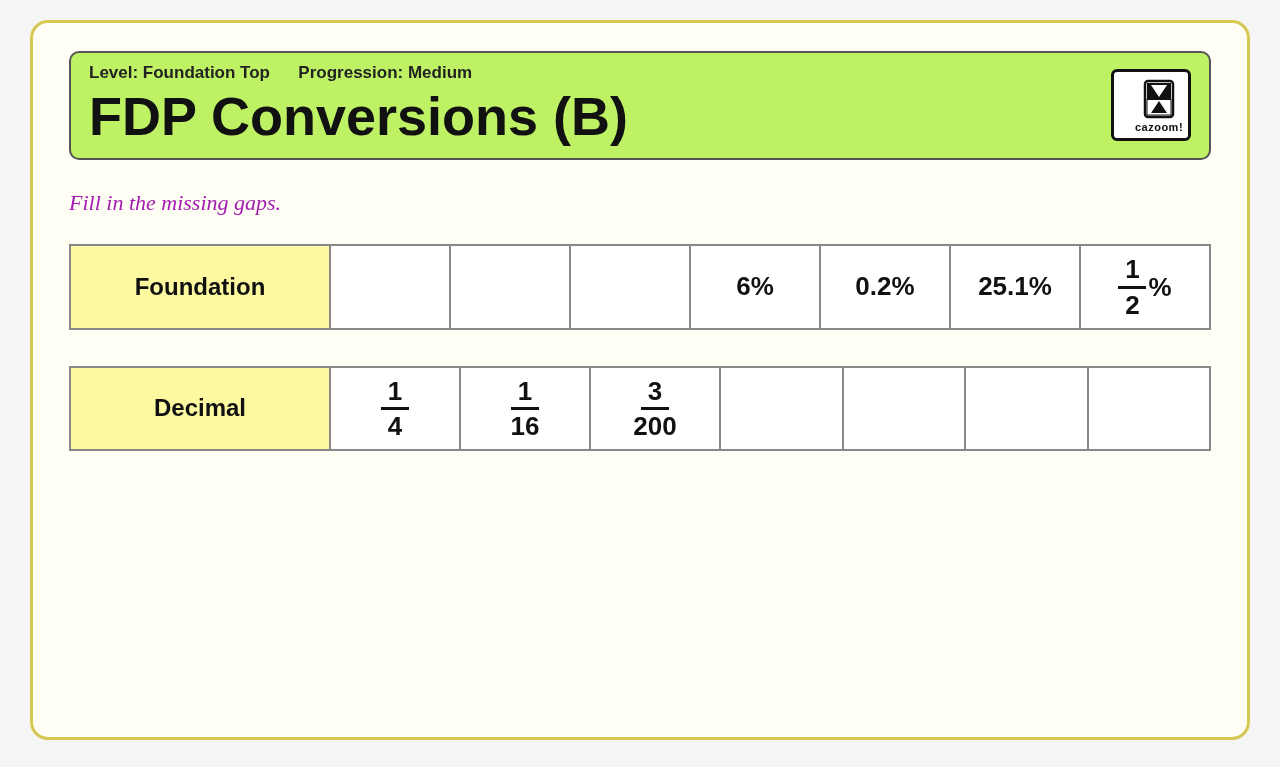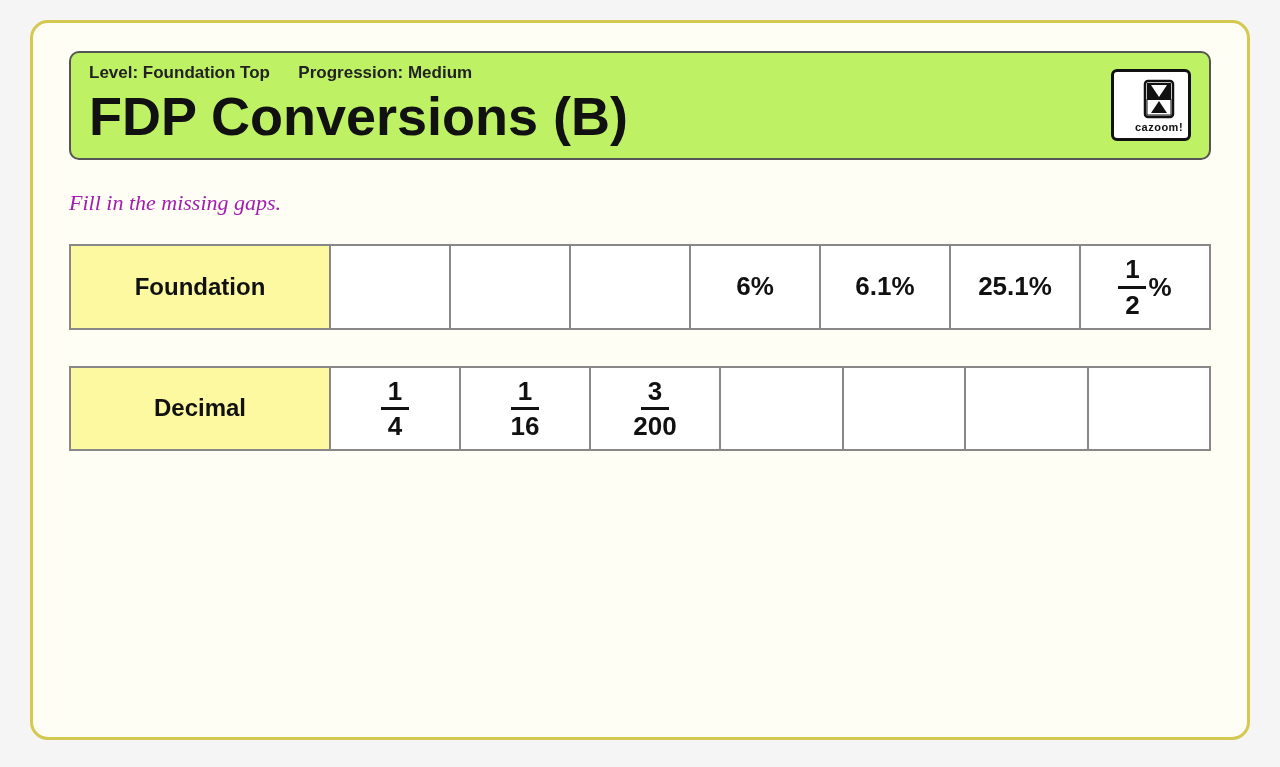--- a/index.html
+++ b/index.html
@@ -191,21 +191,21 @@
     <table>
       <tbody>
 
 
         <tr>
           <td class="row-label">Foundation</td>
           <td class="empty-cell"></td>
           <td class="empty-cell"></td>
           <td class="empty-cell"></td>
           <td class="data-cell">6%</td>
-          <td class="data-cell">6.1%</td>
+          <td class="data-cell">0.2%</td>
           <td class="data-cell">25.1%</td>
           <td class="data-cell">
             <span class="fraction-percent">
               <span class="fraction">
                 <span class="numerator">1</span>
                 <span class="denominator">2</span>
               </span>
               <span class="pct">%</span>
             </span>
           </td>

